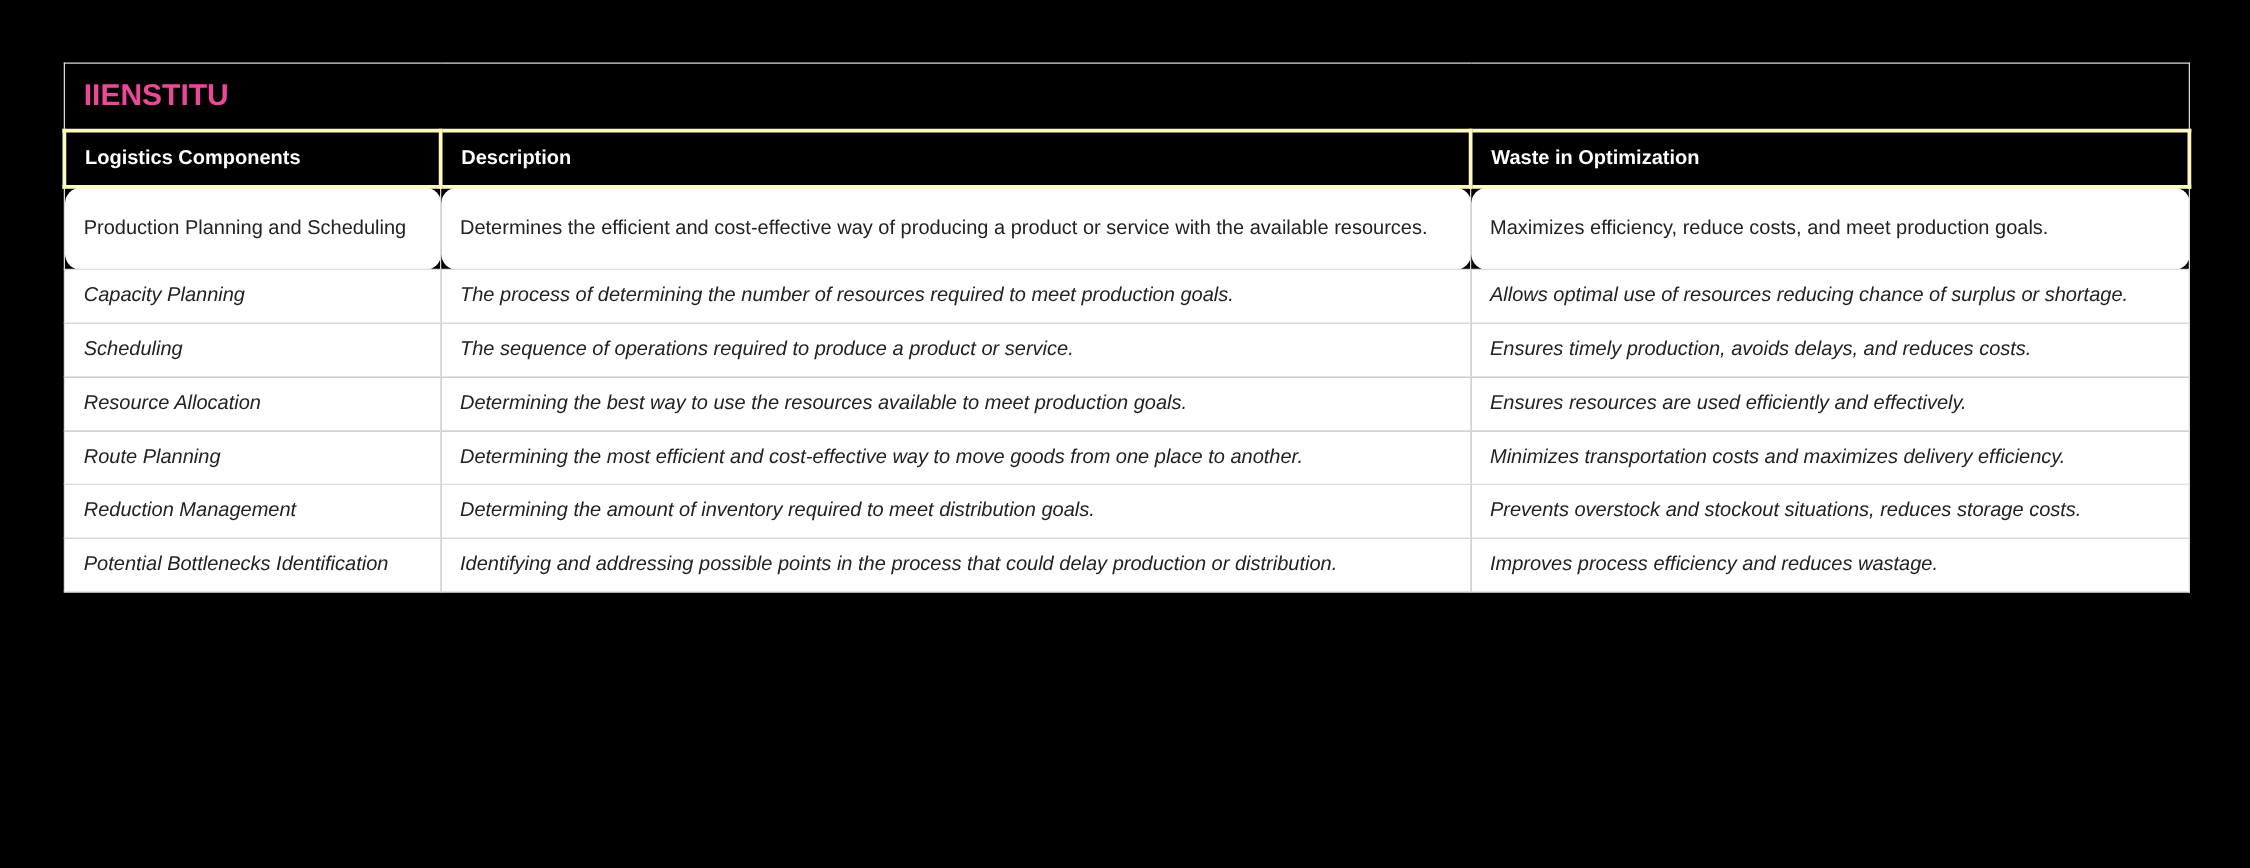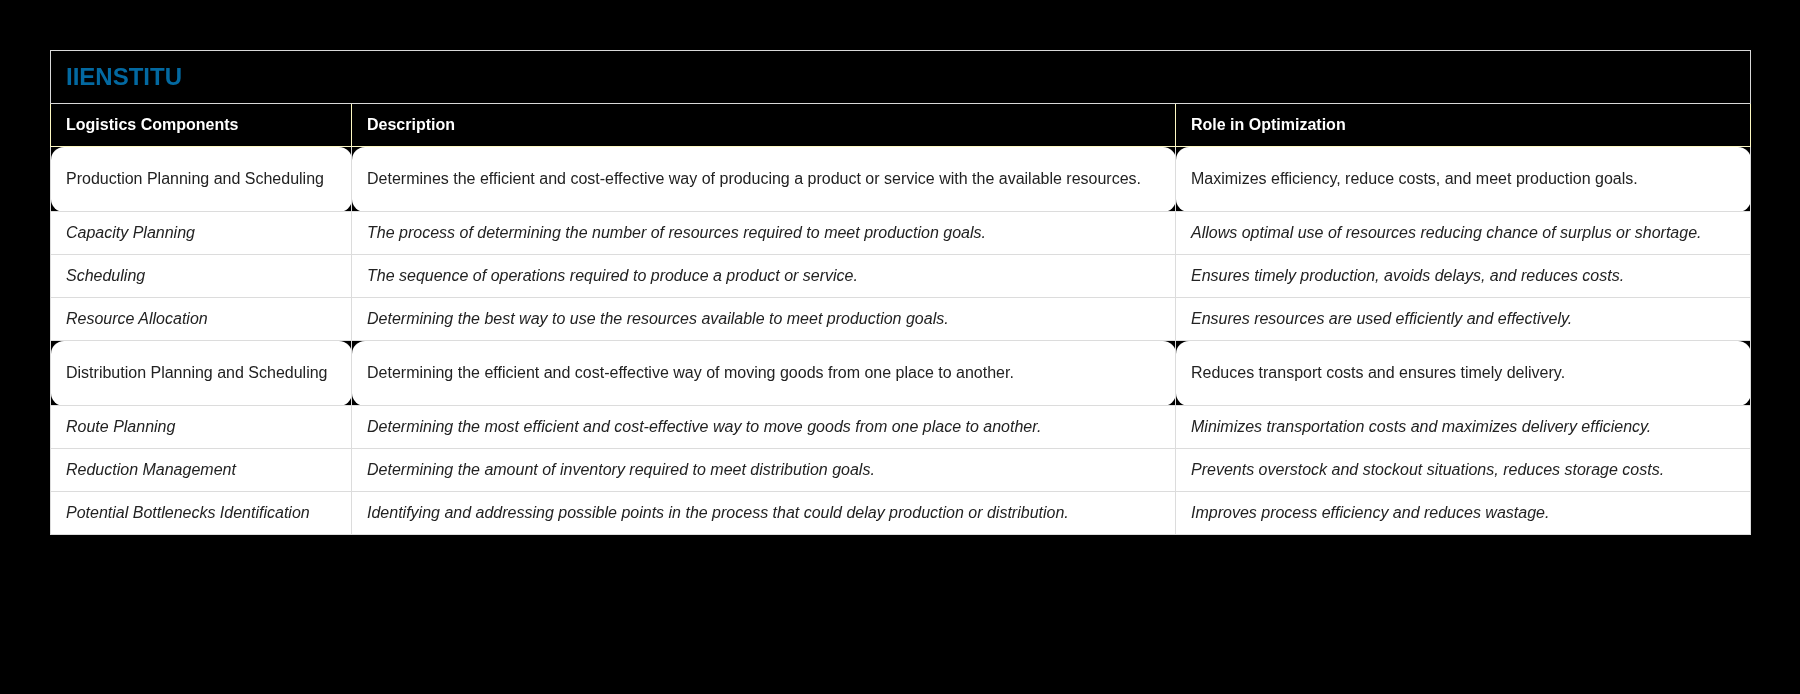--- a/index.html
+++ b/index.html
@@ -18,39 +18,39 @@
       width: 1700px;
     }
     table.data-table {
       width: 1700px;
       border-collapse: collapse;
       table-layout: fixed;
       border: 1px solid #d9d9d9;
     }
     .title-cell {
       background: #000000;
-      color: #0369a1;
+      color: #ec4899;
       font-weight: bold;
       font-size: 24px;
       height: 52px;
       padding: 0 15px;
       border: 1px solid #d9d9d9;
       text-align: left;
       vertical-align: middle;
     }
     th.col-head {
       background: #000000;
       color: #ffffff;
       font-weight: bold;
       font-size: 16px;
       height: 42px;
       padding: 0 15px;
       text-align: left;
       vertical-align: middle;
-      border: 1px solid #fef9c3;
+      border: 3px solid #fef9c3;
     }
     td {
       background: #ffffff;
       color: #222222;
       font-size: 16px;
       line-height: 22px;
       padding: 10px 15px;
       vertical-align: middle;
       border: 1px solid #dcdcdc;
       text-align: left;
@@ -71,21 +71,21 @@
         <col class="c2">
         <col class="c3">
     </colgroup>
     <thead>
       <tr>
         <th colspan="3" class="title-cell">IIENSTITU</th>
       </tr>
       <tr>
         <th class="col-head">Logistics Components</th>
         <th class="col-head">Description</th>
-        <th class="col-head">Role in Optimization</th>
+        <th class="col-head">Waste in Optimization</th>
       </tr>
     </thead>
     <tbody>
       <tr class="row-double">
         <td>Production Planning and Scheduling</td>
         <td>Determines the efficient and cost-effective way of producing a product or service with the available resources.</td>
         <td>Maximizes efficiency, reduce costs, and meet production goals.</td>
       </tr>
       <tr class="row-single">
         <td>Capacity Planning</td>
@@ -95,25 +95,20 @@
       <tr class="row-single">
         <td>Scheduling</td>
         <td>The sequence of operations required to produce a product or service.</td>
         <td>Ensures timely production, avoids delays, and reduces costs.</td>
       </tr>
       <tr class="row-single">
         <td>Resource Allocation</td>
         <td>Determining the best way to use the resources available to meet production goals.</td>
         <td>Ensures resources are used efficiently and effectively.</td>
       </tr>
-      <tr class="row-double">
-        <td>Distribution Planning and Scheduling</td>
-        <td>Determining the efficient and cost-effective way of moving goods from one place to another.</td>
-        <td>Reduces transport costs and ensures timely delivery.</td>
-      </tr>
       <tr class="row-single">
         <td>Route Planning</td>
         <td>Determining the most efficient and cost-effective way to move goods from one place to another.</td>
         <td>Minimizes transportation costs and maximizes delivery efficiency.</td>
       </tr>
       <tr class="row-single">
         <td>Reduction Management</td>
         <td>Determining the amount of inventory required to meet distribution goals.</td>
         <td>Prevents overstock and stockout situations, reduces storage costs.</td>
       </tr>

